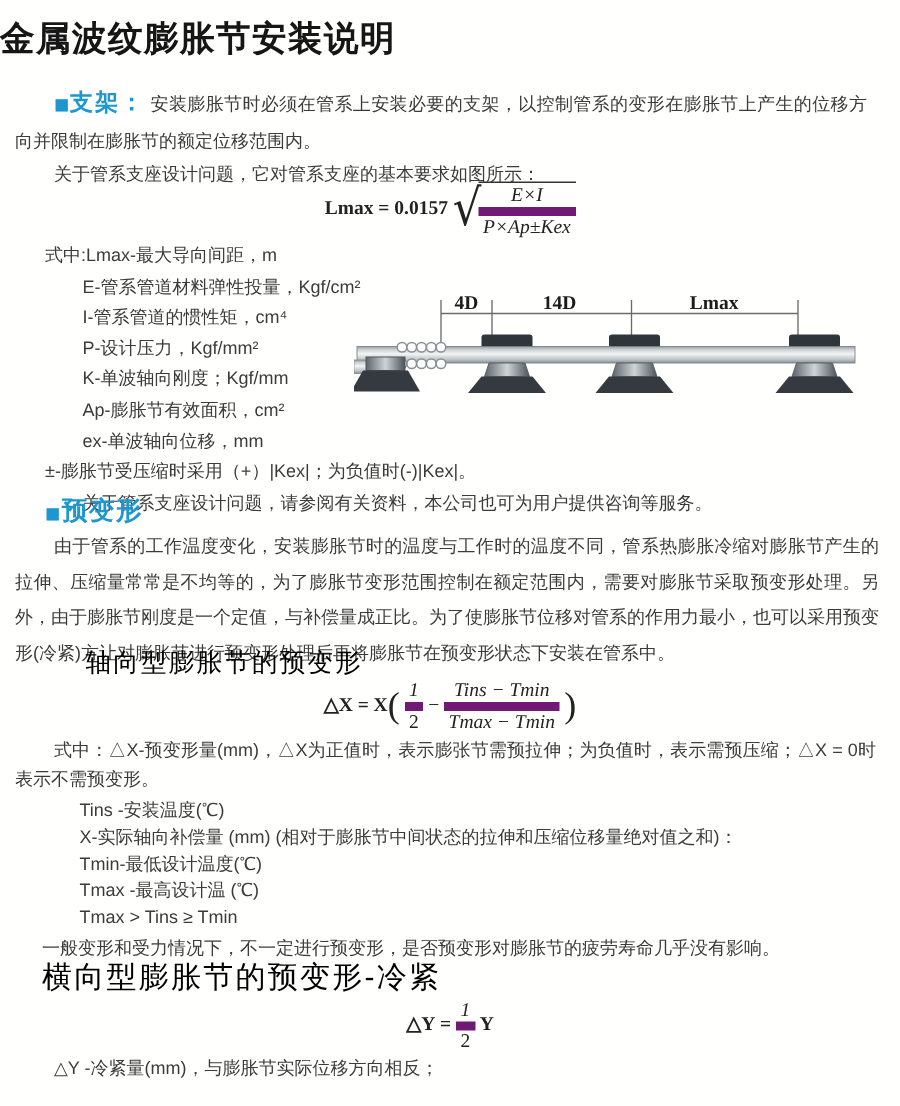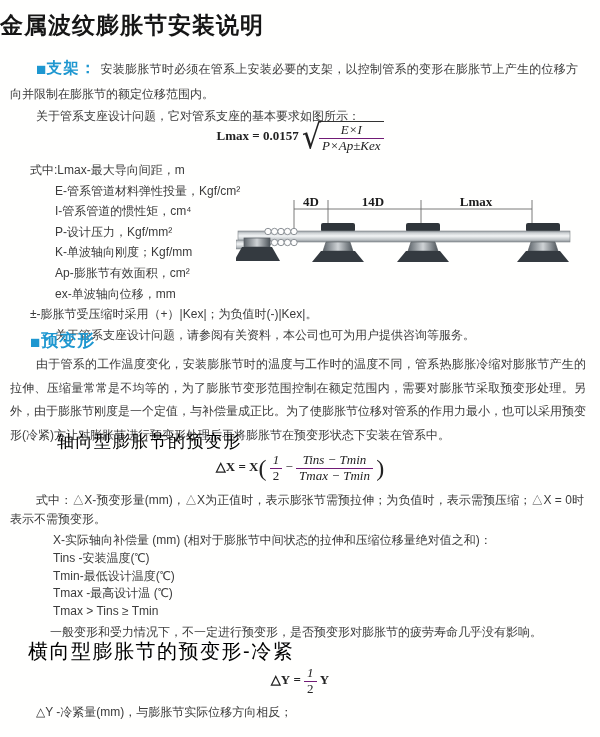--- a/index.html
+++ b/index.html
@@ -20,40 +20,40 @@
   .sec-mark{color:#1e97d0;font-size:17px;vertical-align:-2px;}
   .sec-label{color:#1e97d0;font-size:15.5px;font-weight:bold;letter-spacing:1px;font-family:Liberation Mono, monospace;}
   #support-para{top:57px;left:10px;right:22px;}
   #support-para2{top:104px;left:10px;right:22px;}
   
   .formula{font-family:"Liberation Serif",serif;font-size:13px;color:#222;text-align:center;width:100%;}
   .fbold{font-weight:bold;}
   .ital{font-style:italic;}
   .frac{display:inline-block;vertical-align:middle;text-align:center;line-height:1.15;}
   .frac .num{display:block;padding:0 3px;font-style:italic;}
-  .frac .den{display:block;border-top:1px solid #701a75;padding:0 3px;}
+  .frac .den{display:block;border-top:6px solid #701a75;padding:0 3px;}
   .sqrt{display:inline-flex;align-items:center;vertical-align:middle;}
   .sqrt-sign{font-family:"DejaVu Sans",sans-serif;font-size:30px;font-weight:normal;line-height:1;transform:scaleY(1.12);margin-right:-2px;}
   .sqrt-body{border-top:1.4px solid #333;padding-top:1px;}
   .bigparen{font-size:24px;font-weight:normal;vertical-align:middle;line-height:1;}
   #formula-lmax{top:121px;left:0;}
   #formula-dx{top:453px;left:0;}
   #formula-dy{top:666px;left:0;}
   
   #def-list{top:160px;left:30px;font-size:12px;line-height:20.6px;color:#3b3b3b;}
   #def-list .ind{padding-left:25px;}
   
   .sec-heading{font-size:17px;font-weight:bold;color:#1e97d0;letter-spacing:1px;}
   #predeform-heading{top:329px;left:30px;}
   #predeform-body{top:353px;left:10px;right:14px;line-height:23.5px;}
   .sub-heading{font-size:17px;font-weight:normal;color:#000000;letter-spacing:1.5px;}
   #axial-heading{top:430px;left:57px;}
   #axial-note{top:491px;left:10px;right:16px;line-height:18.5px;}
   #axial-items{top:532px;left:53px;font-size:12px;line-height:17.8px;}
-  #axial-footer{top:620px;left:24px;right:16px;}
+  #axial-footer{top:620px;left:2px;right:16px;}
   #lateral-heading{top:638px;left:28px;font-size:20px;}
   #lateral-note{top:700px;left:10px;right:16px;}
   
   #diagram{left:236px;top:195px;width:336px;height:98px;}
   #diagram svg{display:block;}
   .dim-label{font-family:"Liberation Serif",serif;font-weight:bold;font-size:13px;fill:#1c1c1c;}
 </style>
 </head>
 <body>
 
@@ -182,22 +182,22 @@
   <span class="frac ital">
     <span class="num">Tins − Tmin</span>
     <span class="den">Tmax − Tmin</span>
   </span>
   <span class="bigparen">)</span>
 </div>
 
 <p class="abs para indent" id="axial-note" style="margin:0;">式中：△X-预变形量(mm)，△X为正值时，表示膨张节需预拉伸；为负值时，表示需预压缩；△X = 0时表示不需预变形。</p>
 
 <div class="abs" id="axial-items">
+  <div>Tins -安装温度(℃)</div>
   <div>X-实际轴向补偿量 (mm) (相对于膨胀节中间状态的拉伸和压缩位移量绝对值之和)：</div>
-  <div>Tins -安装温度(℃)</div>
   <div>Tmin-最低设计温度(℃)</div>
   <div>Tmax -最高设计温 (℃)</div>
   <div>Tmax &gt; Tins ≥ Tmin</div>
 </div>
 
 <p class="abs para indent" id="axial-footer" style="margin:0;">一般变形和受力情况下，不一定进行预变形，是否预变形对膨胀节的疲劳寿命几乎没有影响。</p>
 
 <div class="abs sub-heading" id="lateral-heading">横向型膨胀节的预变形-冷紧</div>
 
 <div class="abs formula" id="formula-dy">

